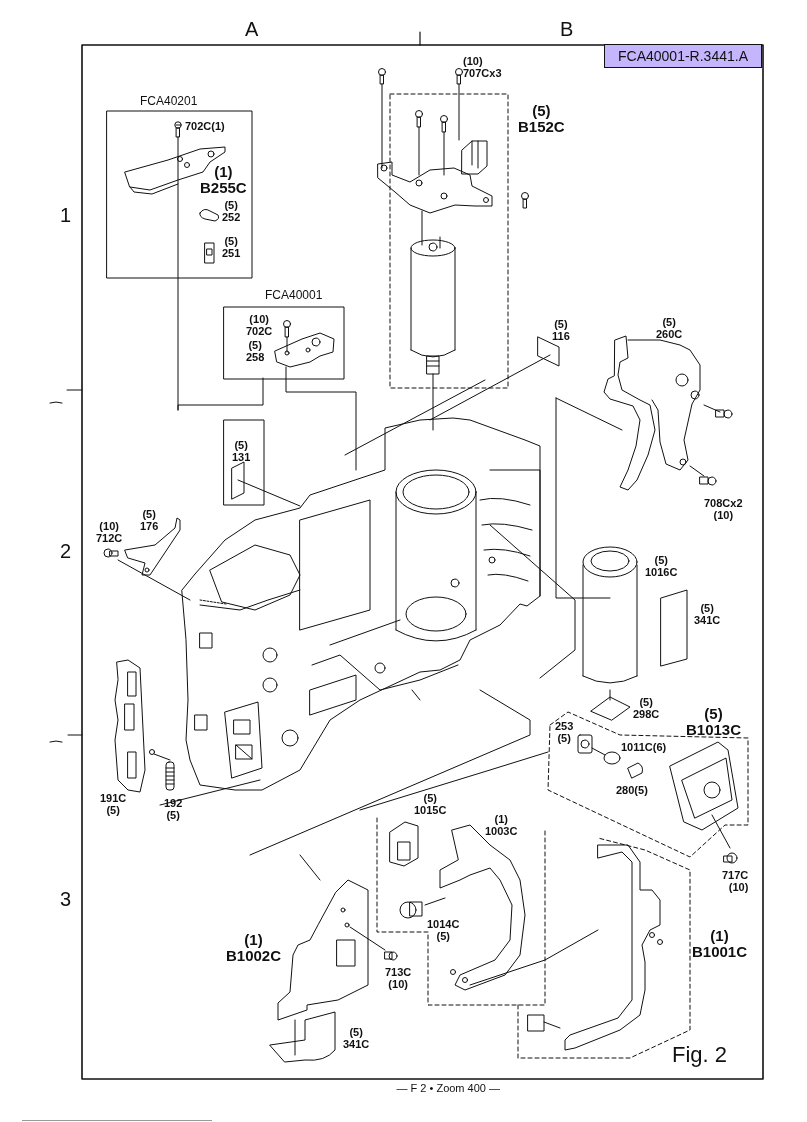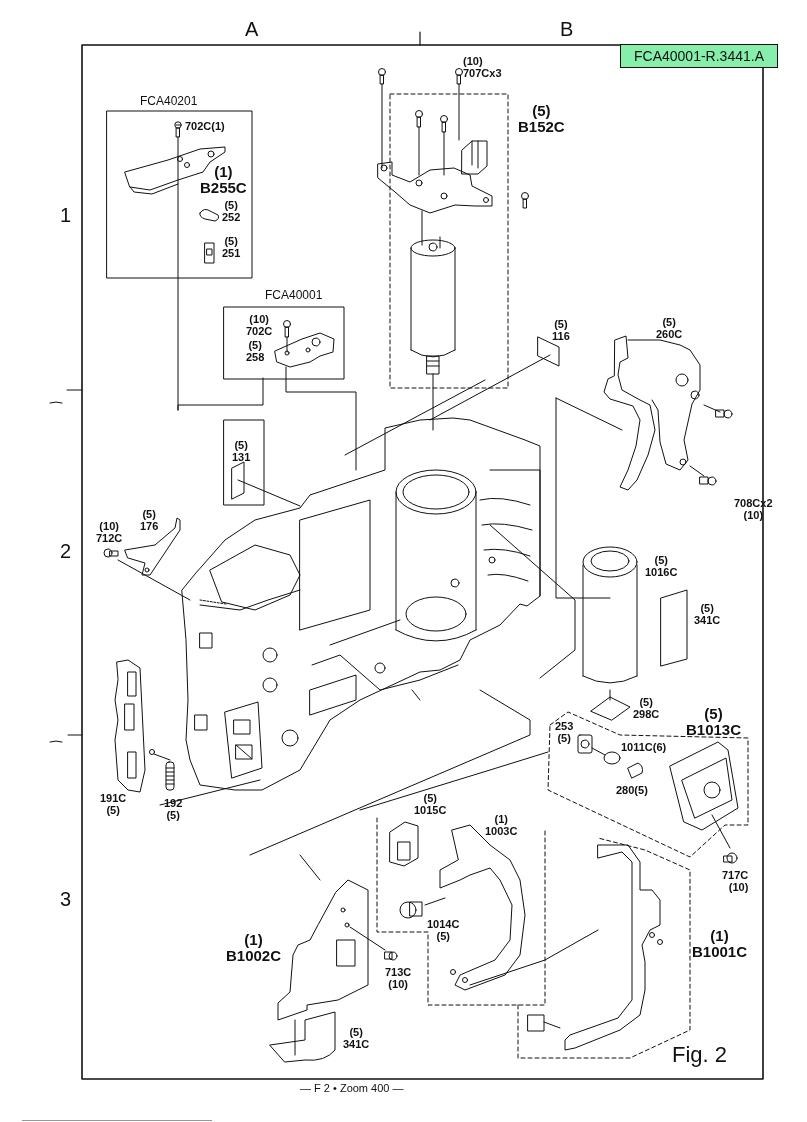--- a/index.html
+++ b/index.html
@@ -6,26 +6,26 @@
   body { width: 807px; height: 1122px; position: relative; overflow: hidden;
          font-family: "Liberation Sans", sans-serif; color: #111; }
   .page { position: absolute; left: 0; top: 0; width: 807px; height: 1122px; }
   svg.art { position: absolute; left: 0; top: 0; width: 807px; height: 1122px; }
   .lbl { position: absolute; font-size: 11px; line-height: 12px; text-align: center; white-space: nowrap; color: #111; font-weight: bold; }
   .lbl .q, .lbl .p { display: block; }
   .lbl.big { font-size: 15px; line-height: 16px; }
   .lbl.left { text-align: left; }
   .grid-letter { position: absolute; font-size: 20px; font-weight: normal; }
   .grid-num { position: absolute; font-size: 20px; }
-  .ref-box { position: absolute; left: 620px; top: 44px; width: 156px; height: 22px;
-             border: 1.5px solid #111; background: #86efac; font-size: 14px; line-height: 22px;
+  .ref-box { position: absolute; left: 604px; top: 44px; width: 156px; height: 22px;
+             border: 1.5px solid #111; background: #c4b5fd; font-size: 14px; line-height: 22px;
              text-align: center; }
   .group-title { position: absolute; font-size: 12px; }
   .fig { position: absolute; font-size: 22px; }
-  .footer { position: absolute; left: 300px; top: 1082px; width: 200px; text-align: left; font-size: 11px; }
+  .footer { position: absolute; left: 300px; top: 1082px; width: 200px; text-align: right; font-size: 11px; }
   .bottom-rule { position: absolute; left: 22px; top: 1120px; width: 190px; height: 1px; background: #999; }
 </style>
 </head>
 <body>
 
 <div class="page">
 
   <svg class="art" viewBox="0 0 807 1122" fill="none" stroke="#111" stroke-width="1" stroke-linejoin="round" stroke-linecap="round">
 
     <g>
@@ -328,21 +328,21 @@
   </div>
 
   <div class="lbl" style="left:552px; top:318px;">
     <span class="q">(5)</span>
       <span class="p">116</span>
   </div>
   <div class="lbl" style="left:656px; top:316px;">
     <span class="q">(5)</span>
       <span class="p">260C</span>
   </div>
-  <div class="lbl" style="left:704px; top:497px;margin-left:30px;">
+  <div class="lbl" style="left:704px; top:497px;">
     <span class="p">708Cx2</span>
       <span class="q">(10)</span>
   </div>
 
   <div class="lbl" style="left:232px; top:439px;">
     <span class="q">(5)</span>
       <span class="p">131</span>
   </div>
   <div class="lbl" style="left:140px; top:508px;">
     <span class="q">(5)</span>

